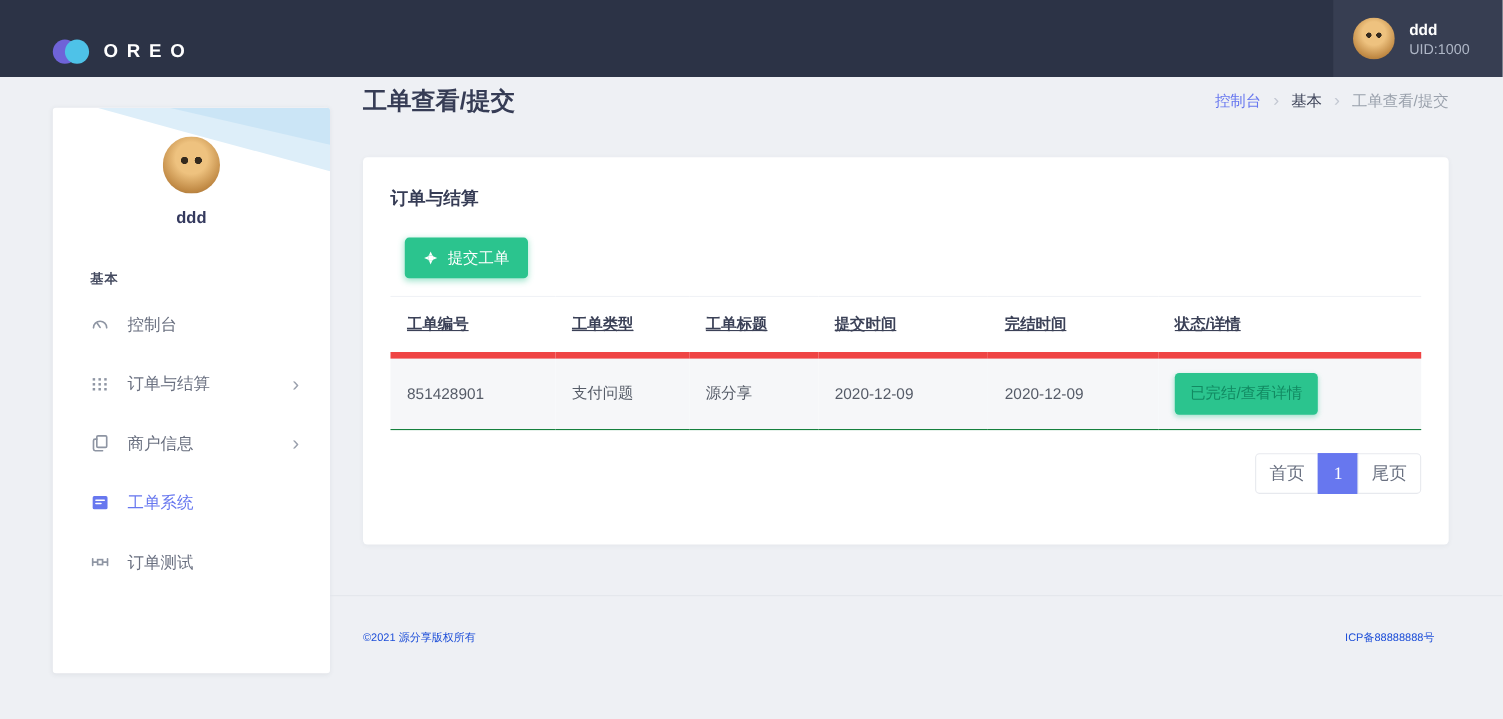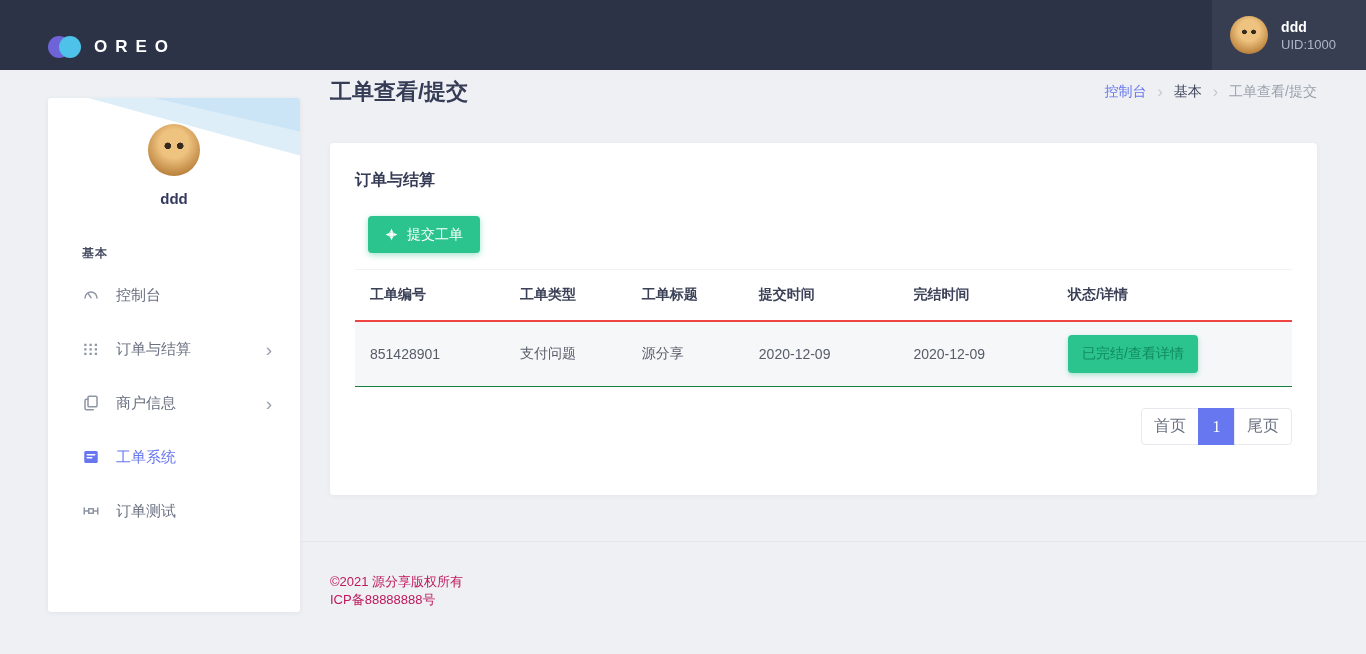--- a/index.html
+++ b/index.html
@@ -96,21 +96,21 @@
     background:#2bc48e; color:#ffffff; font-size:14px;
     height:37px; padding:0 17px; border:none; border-radius:4px;
     box-shadow:0 2px 6px rgba(43,196,142,.45); cursor:pointer;
     font-family:"Liberation Sans", sans-serif;
   }
   .plus-icon{ width:13px; height:13px; }
 
   table.wo-table{ width:100%; border-collapse:collapse; margin-top:16px; font-size:14px; }
   .wo-table th{
     text-align:left; font-weight:bold; color:#3b4157;
-    padding:16px 15px; border-top:1px solid #f0f2f6; border-bottom:2px solid #ef4444;
+    padding:16px 15px; border-top:1px solid #f0f2f6; border-bottom:6px solid #ef4444;text-decoration:underline;
   }
   .wo-table td{
     padding:13px 15px; color:#565c68; background:#f6f7f9;
     border-bottom:1px solid #15803d; height:62px;
   }
   .status-btn{
     background:#2bc48e; color:#128a62; border:none; border-radius:4px;
     padding:10px 14px; font-size:14px; cursor:pointer;
     box-shadow:0 2px 5px rgba(43,196,142,.4);
     font-family:"Liberation Sans", sans-serif;
@@ -127,21 +127,21 @@
   .page-btn:last-child{ border-radius:0 4px 4px 0; }
   .page-btn.active{ background:#6777ef; border-color:#6777ef; color:#ffffff; min-width:37px; padding:0; }
 
   
   .footer{
     position:absolute; left:300px; top:541px; width:1066px;
     border-top:1px solid #e3e6ec;
   }
   .footer-inner{
     display:flex; justify-content:space-between;
-    padding:31px 62px 0 30px; font-size:13px; color:#be185d;flex-direction:column;
+    padding:31px 62px 0 30px; font-size:10px; color:#1d4ed8;
   }
 </style>
 </head>
 <body>
 
 <div class="navbar">
   <div class="brand">
     <span class="logo-mark">
       <span class="logo-circle-a"></span>
       <span class="logo-circle-b"></span>

